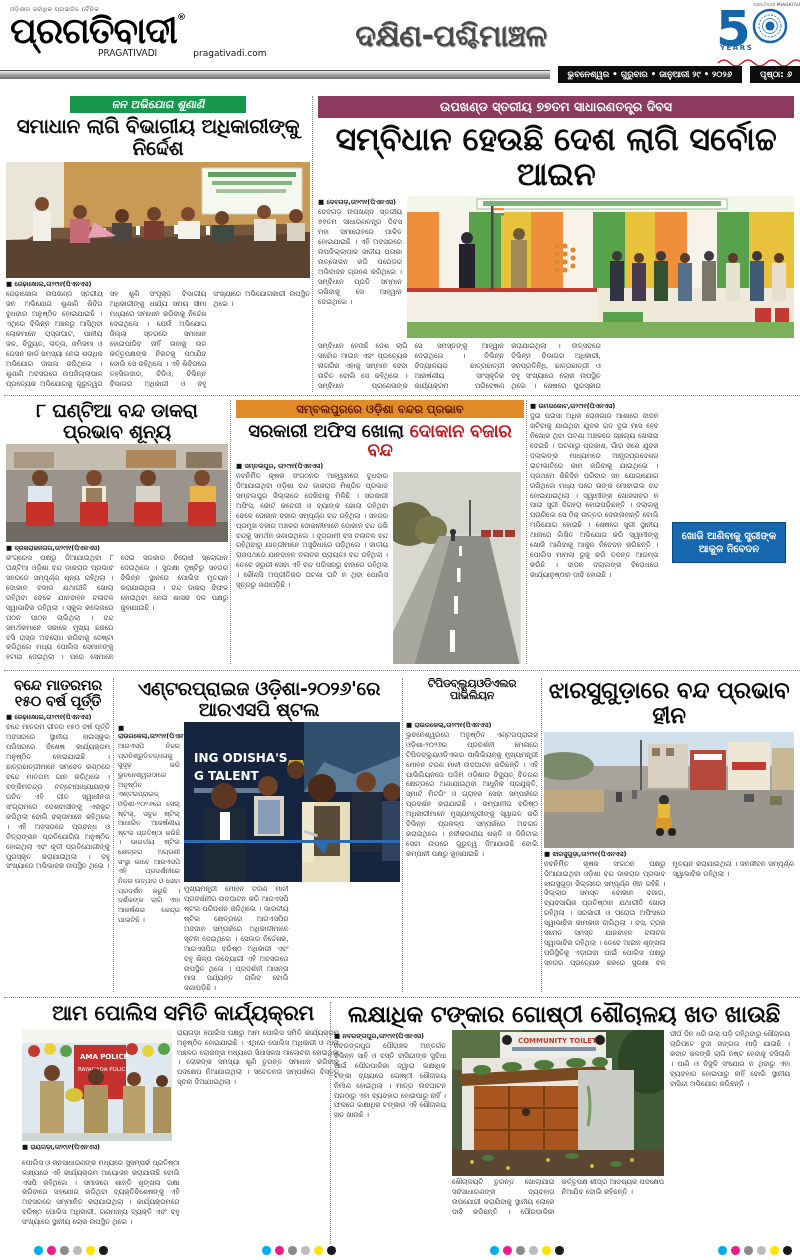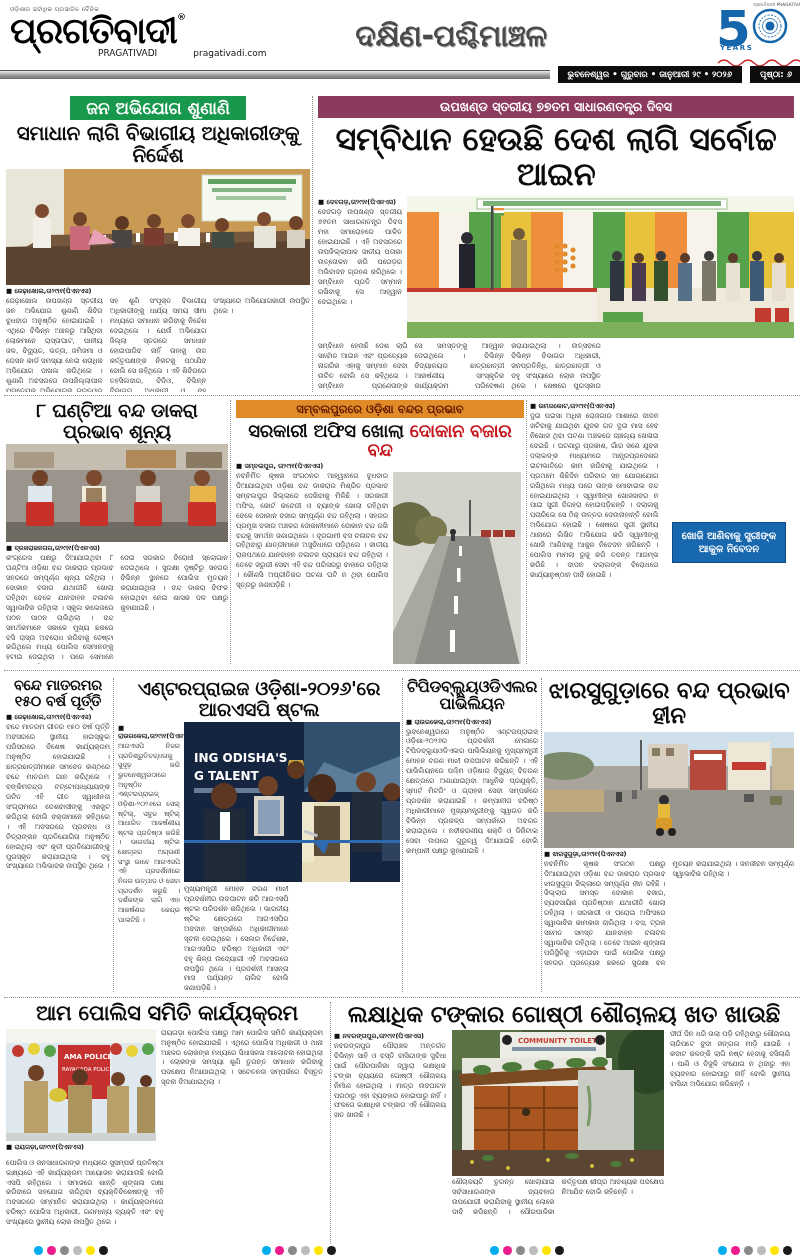--- a/index.html
+++ b/index.html
@@ -26,21 +26,21 @@
   .badge{color:#fff;font-weight:700;text-align:center;}
   .hl{font-weight:800;color:#0b0b0b;text-align:center;line-height:1.08;letter-spacing:-.3px;}
   .byline{font-size:6.5px;font-weight:700;color:#111;margin:2px 0;}
   .body{font-size:7px;line-height:1.42;text-align:justify;color:#222;column-fill:auto;}
   .cols2{column-count:2;column-gap:7px;}
   .cols3{column-count:3;column-gap:7px;}
   .cols5{column-count:5;column-gap:7px;}
   .ph{display:block;}
   
   .a1{left:6px;top:96px;width:304px;height:296px;}
-  .a1 .badge{width:176px;margin:0 auto;background:#17984d;font-size:17px;padding:2px 0;}
+  .a1 .badge{width:176px;margin:0 auto;background:#17984d;font-size:11px;padding:2px 0;font-style:italic;}
   .a1 .hl{font-size:20px;margin:3px 0;}
   .a2{left:318px;top:96px;width:476px;height:296px;}
   .a2 .badge{background:#8d3a5f;font-size:12.5px;padding:3px 0;}
   .a2 .hl{font-size:32px;margin:4px 0 5px;}
   .a2row{display:flex;gap:5px;}
   .a2left{width:84px;flex:none;}
   .a2bottom{margin-top:4px;height:74px;}
   .a3{left:6px;top:400px;width:222px;height:264px;}
   .a3 .hl{font-size:19px;margin-bottom:3px;}
   .a4{left:236px;top:400px;width:288px;height:264px;}
@@ -55,24 +55,24 @@
            border:1px solid #0a4a85;box-shadow:0 0 0 3px #fff;}
   .a6{left:6px;top:678px;width:104px;height:314px;}
   .a6 .hl{font-size:14.5px;margin-bottom:4px;}
   .a7{left:118px;top:678px;width:282px;height:314px;}
   .a7 .hl{font-size:19px;margin-bottom:3px;}
   .a7row{display:flex;gap:4px;}
   .a7left{width:62px;flex:none;}
   .a7right{width:216px;flex:none;}
   .a7bottom{margin-top:3px;height:116px;}
   .a8{left:406px;top:678px;width:132px;height:314px;}
-  .a8 .hl{font-size:16px;margin-bottom:5px;}
+  .a8 .hl{font-size:11px;margin-bottom:19px;}
   .a9{left:544px;top:678px;width:250px;height:314px;}
   .a9 .hl{font-size:23px;margin-bottom:4px;}
-  .a10{left:6px;top:1002px;width:322px;height:242px;}
+  .a10{left:22px;top:1002px;width:322px;height:242px;}
   .a10 .hl{font-size:21px;margin-bottom:4px;}
   .a10row{display:flex;gap:5px;}
   .a10left{width:150px;flex:none;}
   .a10bottom{margin-top:2px;height:74px;}
   .a11{left:334px;top:1002px;width:460px;height:242px;}
   .a11 .hl{font-size:23px;margin-bottom:3px;}
   .a11row{display:flex;gap:6px;}
   .a11left{width:112px;flex:none;}
   .a11mid{width:212px;flex:none;}
   .a11right{width:120px;flex:none;}

